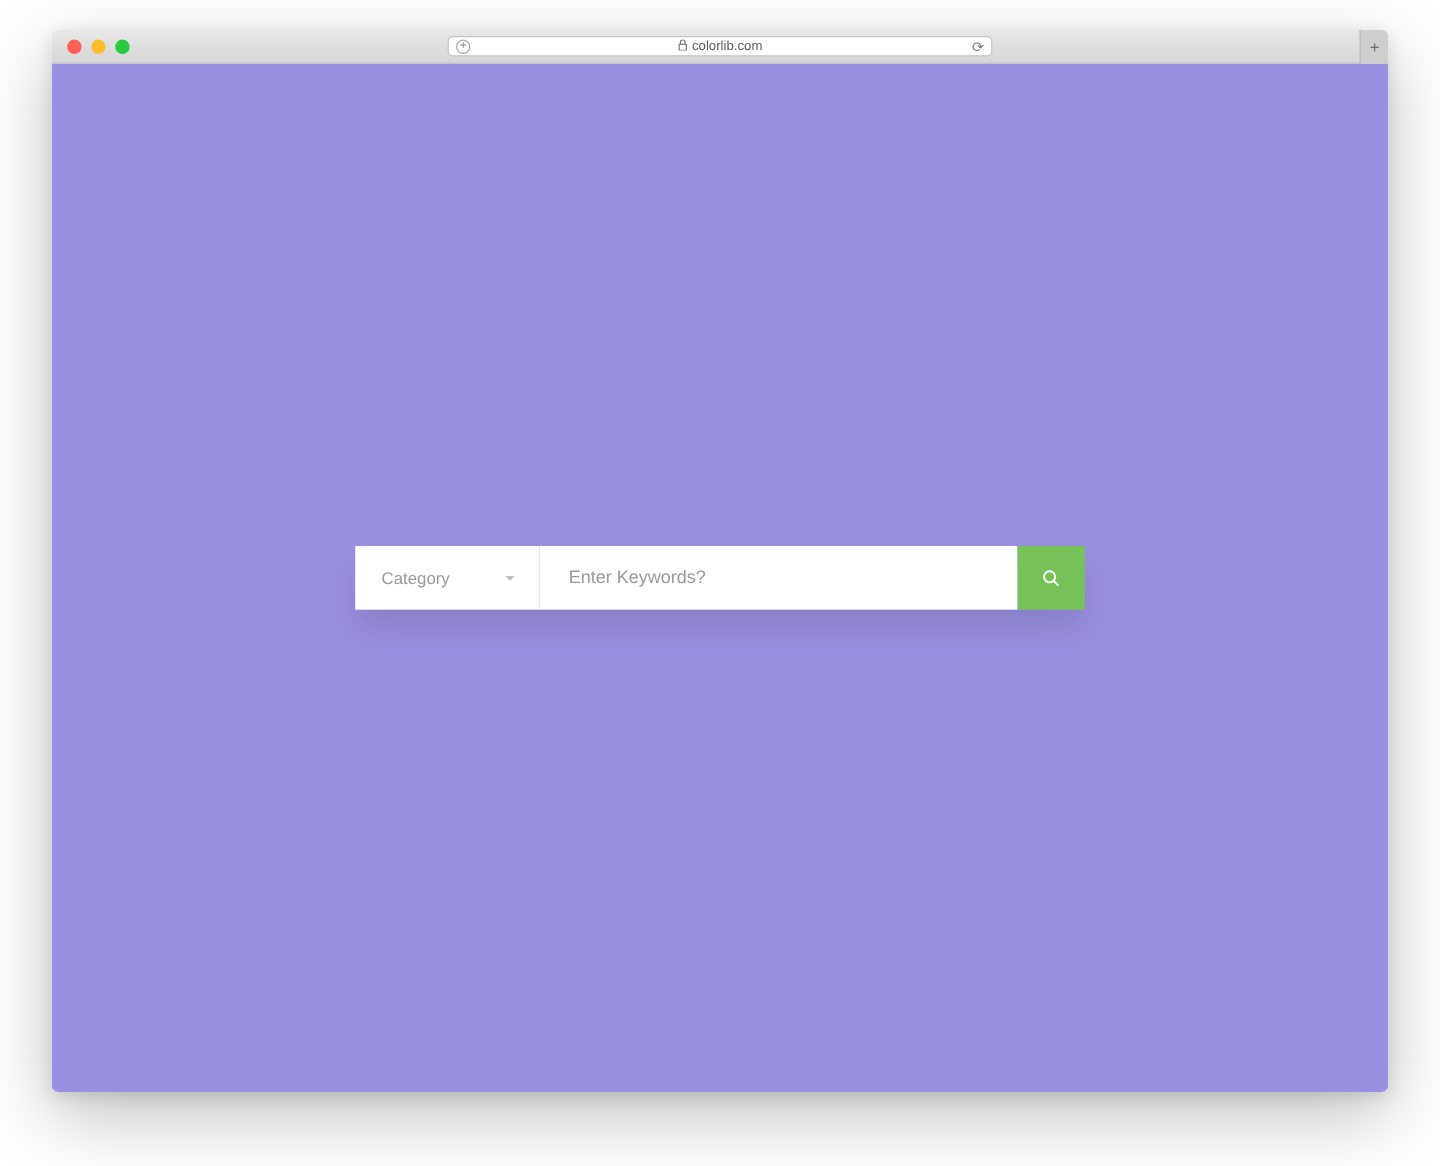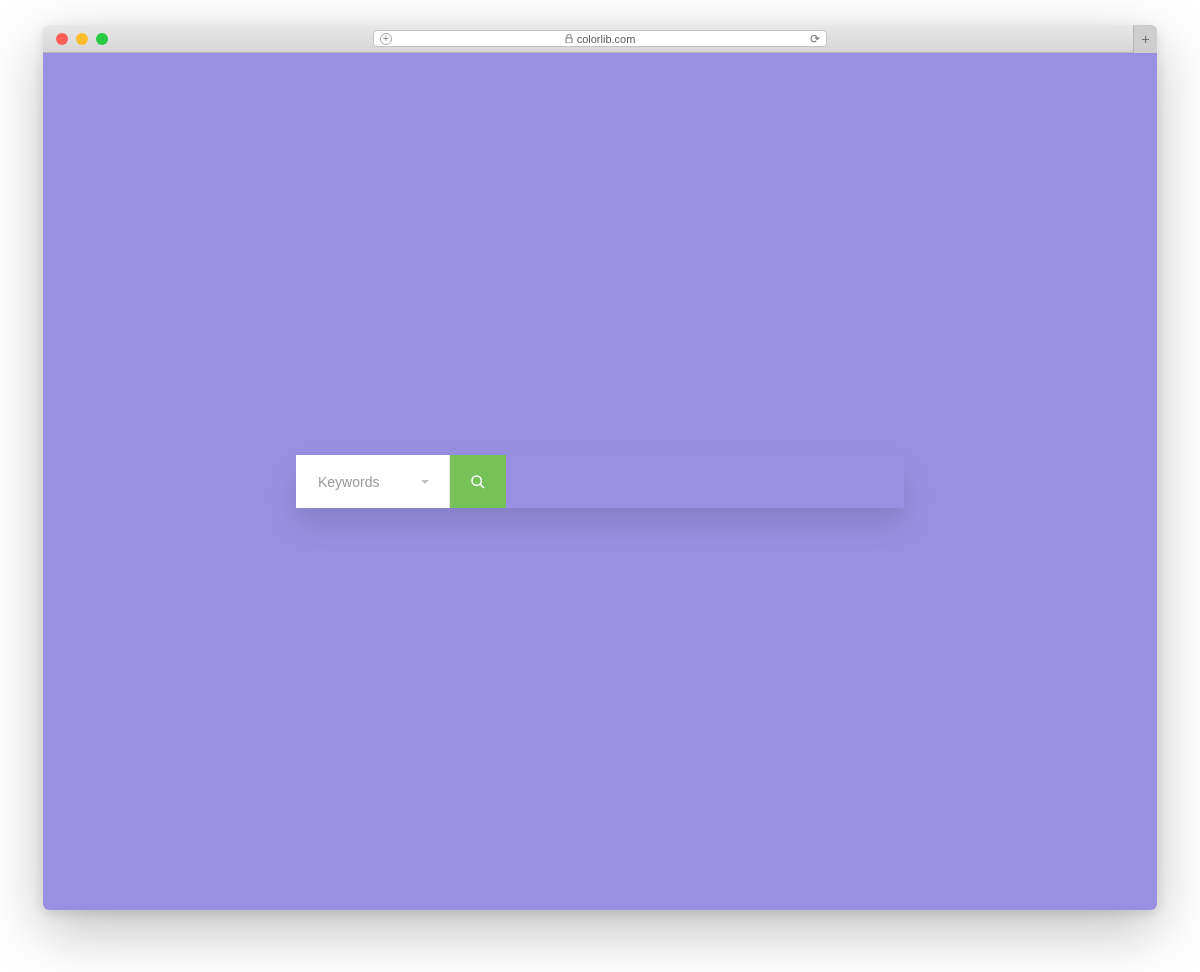--- a/index.html
+++ b/index.html
@@ -183,23 +183,24 @@
       </span>
       <span>colorlib.com</span>
       <span class="address-reload">⟳</span>
     </div>
     <div class="new-tab">+</div>
   </div>
 
   <div class="page">
     <div class="search-card">
       <div class="category-select">
-        <span class="category-label">Keywords</span>
+        <span class="category-label">Category</span>
         <span class="category-caret"></span>
       </div>
+      <input class="keyword-input" type="text" placeholder="Enter Keywords?" style="">
       <button class="search-button">
         <svg viewBox="0 0 24 24">
           <circle cx="10" cy="10" r="7"></circle>
           <line x1="15" y1="15" x2="21" y2="21"></line>
         </svg>
       </button>
     </div>
   </div>
 </div>
 

